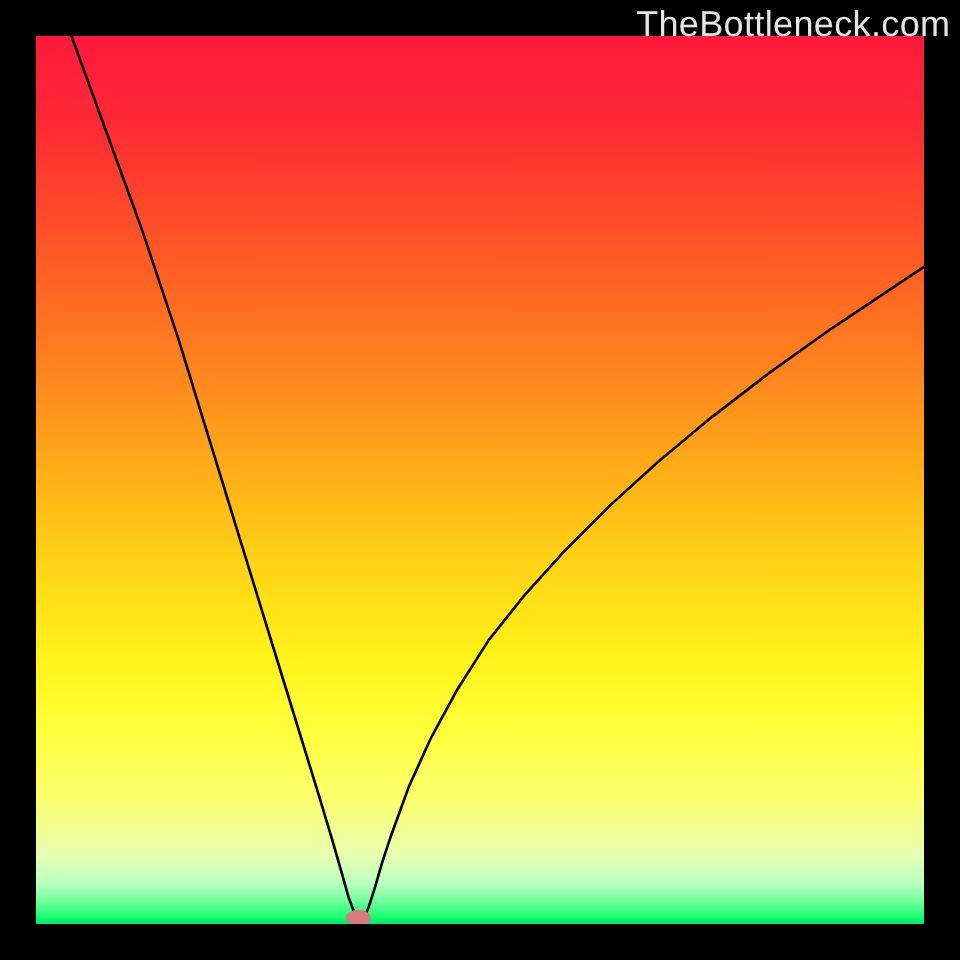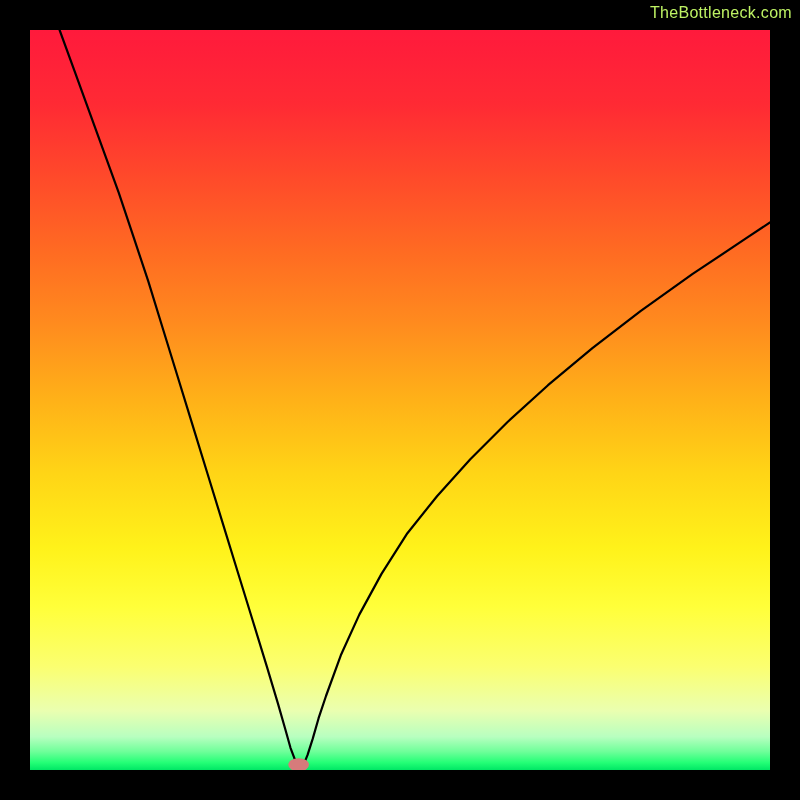--- a/index.html
+++ b/index.html
@@ -14,22 +14,22 @@
   .outer {
     position: relative;
     width: 800px;
     height: 800px;
     background: #000;
   }
   .watermark {
     position: absolute;
     top: 4px;
     right: 8px;
-    color: #bef264;
-    font-size: 16px;
+    color: #e5e5e5;
+    font-size: 30px;
     font-weight: 500;
     letter-spacing: 0.3px;
     z-index: 50;
   }
   svg.plot {
     position: absolute;
     left: 30px;
     top: 30px;
     width: 740px;
     height: 740px;

